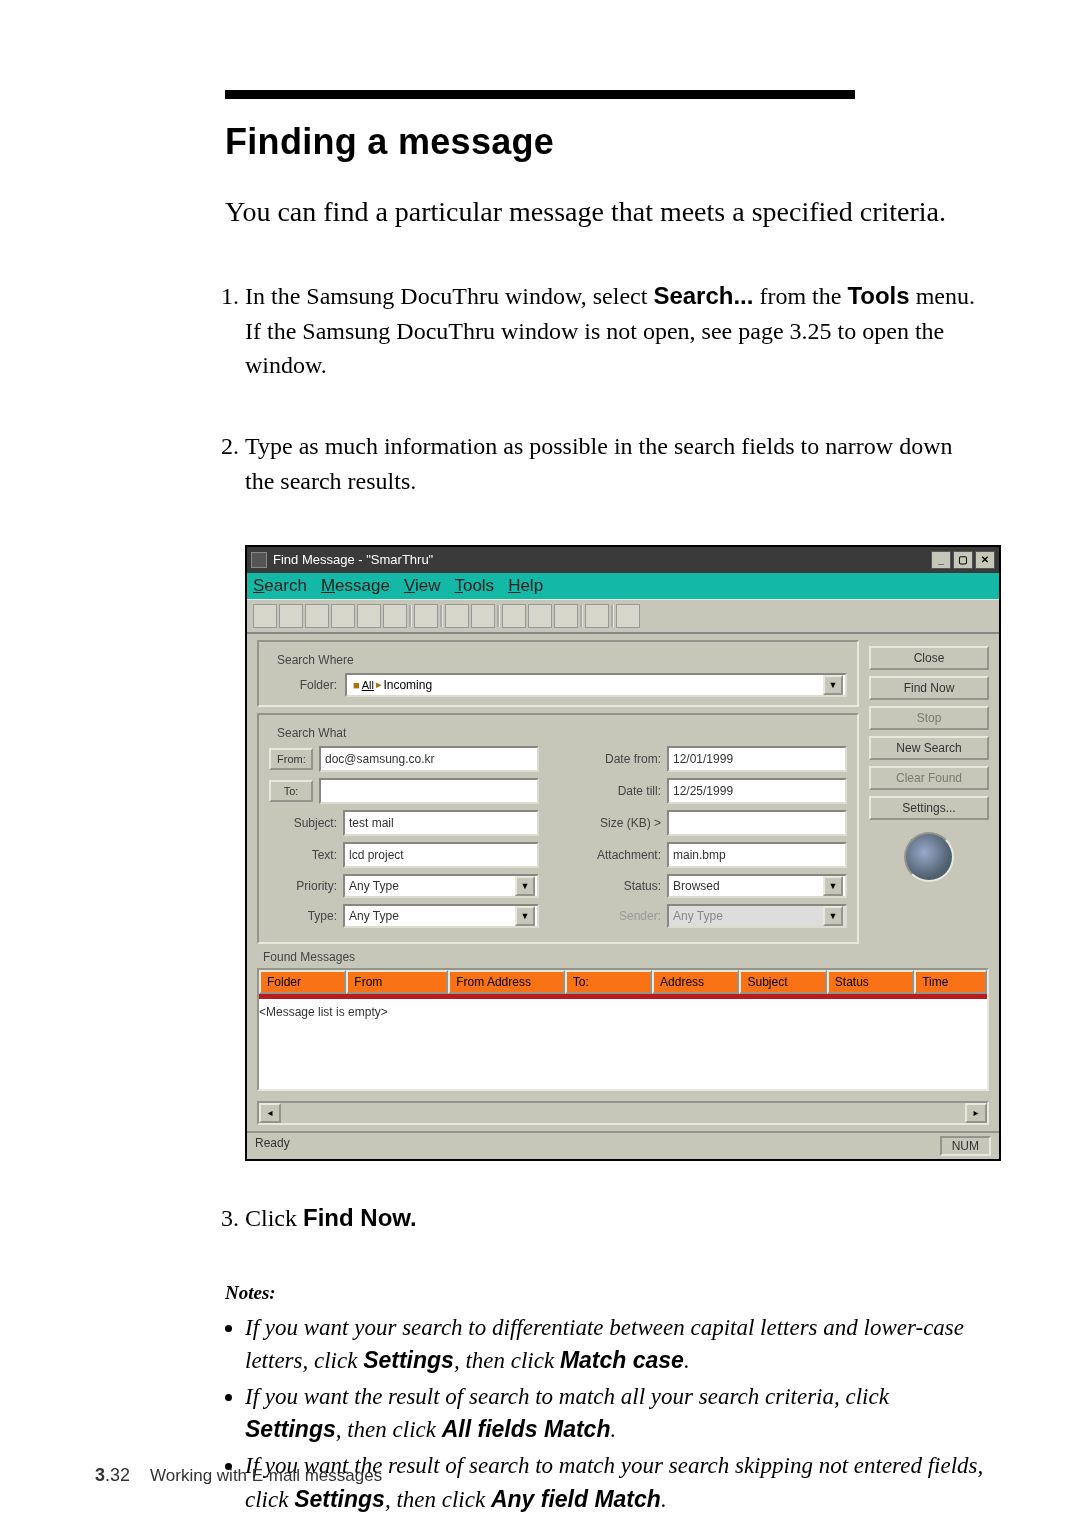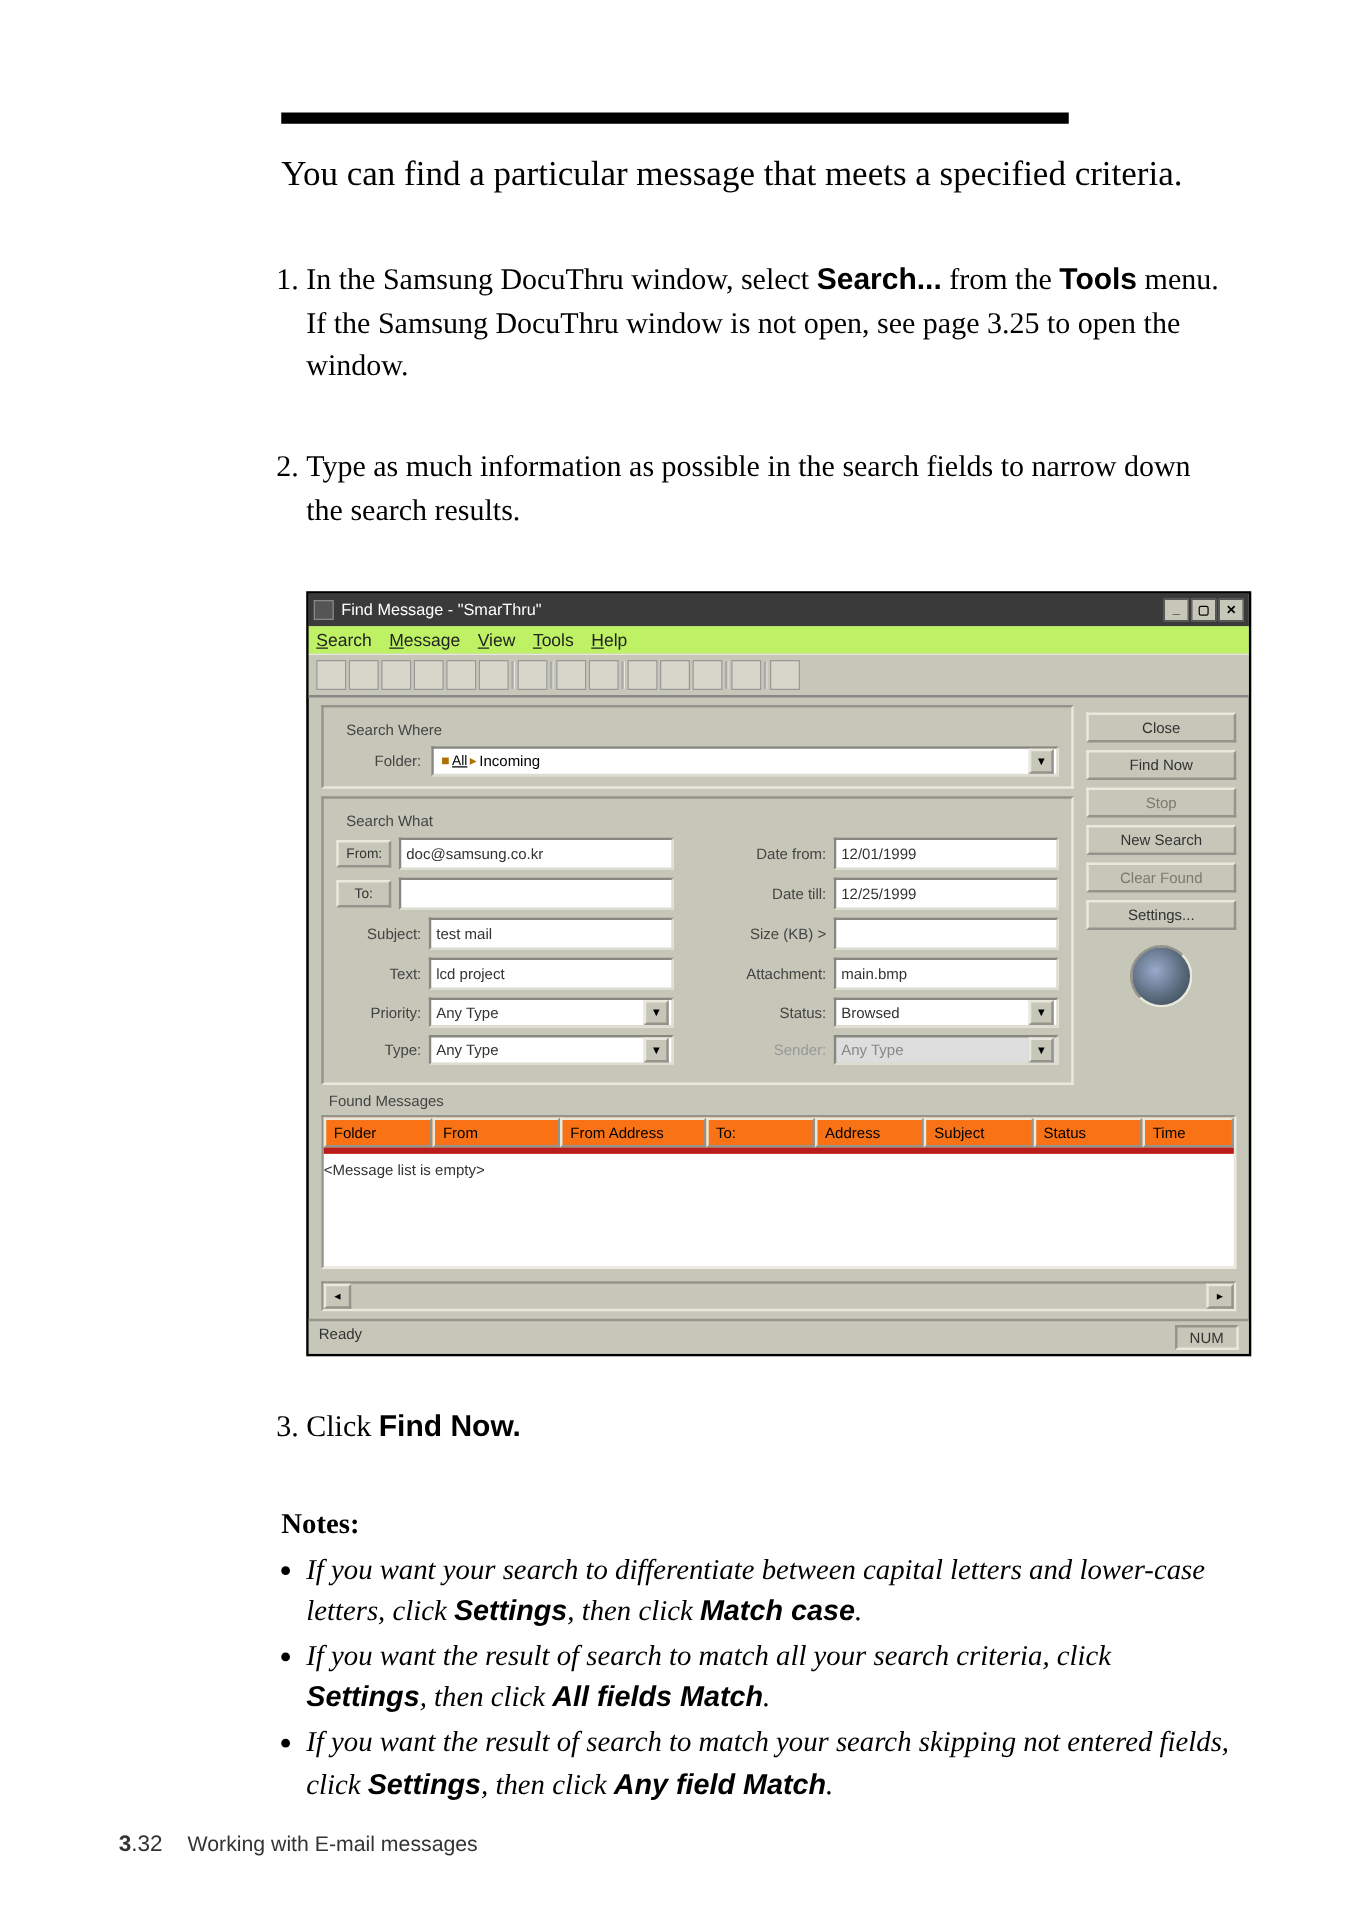--- a/index.html
+++ b/index.html
@@ -62,21 +62,21 @@
     justify-content:space-between;
     background:#3a3a3a;
     color:#fff;
     padding:2px 4px;
     height:22px;
   }
   .titlebar-left {display:flex;align-items:center;gap:6px}
   .titlebar-left .ic{width:14px;height:14px;background:#555;border:1px solid #888}
   .title-controls{display:flex;gap:2px}
   .title-controls .wbtn{width:18px;height:16px;background:#c7c7b9;color:#000;display:flex;align-items:center;justify-content:center;border:1px solid #555;font-size:10px;font-weight:700}
-  .menubar{background:#bef264;padding:3px 6px;display:flex;gap:14px;color:#222;font-size:14px}
+  .menubar{background:#14b8a6;padding:3px 6px;display:flex;gap:14px;color:#222;font-size:17px}
   .menubar u{text-decoration:underline}
   .toolbar{background:#c7c7b9;padding:4px 6px;border-top:1px solid #e8e8dc;border-bottom:2px solid #888;display:flex;gap:2px;align-items:center}
   .tb{width:22px;height:22px;border:1px solid #999;background:#d6d6ca;display:inline-block}
   .tb.sep{width:2px;background:#aaa;border:none;border-right:1px solid #e8e8dc;height:22px}
   .content{padding:6px 10px 2px 10px;display:flex;gap:10px}
   .left{flex:1}
   .right{width:120px;display:flex;flex-direction:column;gap:6px;padding-top:6px}
   .fieldset{border:2px inset #e8e8dc;padding:10px 10px 8px 10px;margin-bottom:6px}
   .fieldset-label{font-size:12px;color:#444;margin:-20px 0 6px 4px;background:#c7c7b9;display:inline-block;padding:0 4px}
   .row{display:flex;align-items:center;margin-bottom:6px;gap:6px}
@@ -97,35 +97,36 @@
   .statusbar .num{border:2px inset #e8e8dc;padding:1px 10px}
   .folder-combo{flex:1;height:20px;background:#fff;border:2px inset #dcdcd0;display:flex;align-items:center;justify-content:space-between;padding:0 2px 0 6px}
   .folder-combo .dd{width:16px;height:16px;background:#c7c7b9;border:2px outset #e8e8dc;font-size:9px;display:flex;align-items:center;justify-content:center}
   .folder-row{display:flex;align-items:center;gap:8px}
   .folder-icons{display:flex;gap:2px;align-items:center}
   .drop{height:20px;background:#fff;border:2px inset #dcdcd0;display:flex;align-items:center;justify-content:space-between;padding:0 2px 0 4px;color:#333;font-size:12px}
   .drop.dis{background:#ddd;color:#888}
   .drop .dd{width:16px;height:16px;background:#c7c7b9;border:2px outset #e8e8dc;font-size:9px;display:flex;align-items:center;justify-content:center;color:#000}
   .mini-btn{width:44px;height:22px;border:2px outset #e8e8dc;background:#c7c7b9;font-size:11px;color:#333}
 
-  .notes-title{font-weight:700;font-size:23px;margin:20px 0 8px 0}
+  .notes-title{font-style:italic;font-weight:700;font-size:19px;margin:20px 0 8px 0}
   ul.notes{list-style:disc;padding-left:20px;margin:0;font-size:23px;line-height:1.4}
   ul.notes li{margin-bottom:4px;font-style:italic}
   ul.notes .bold-sans{font-style:italic}
 
   .footer{position:absolute;bottom:40px;left:95px;font-size:18px;font-family:Arial,Helvetica,sans-serif;color:#333}
   .footer .pg{font-family:Arial,Helvetica,sans-serif}
   .footer .pg b{font-weight:700}
   .foot-sep{display:inline-block;width:10px}
 </style>
 </head>
 <body>
 
 <div class="page">
   <div class="top-rule"></div>
+  <h1>Finding a message</h1>
   <p class="intro">You can find a particular message that meets a specified criteria.</p>
 
   <ol class="steps">
     <li>
       <span>In the Samsung DocuThru window, select </span><span class="bold-sans">Search...</span><span> from the </span><span class="bold-sans">Tools</span><span> menu. If the Samsung DocuThru window is not open, see page 3.25 to open the window.</span>
     </li>
     <li>Type as much information as possible in the search fields to narrow down the search results.</li>
   </ol>
 
   <div class="screenshot">

